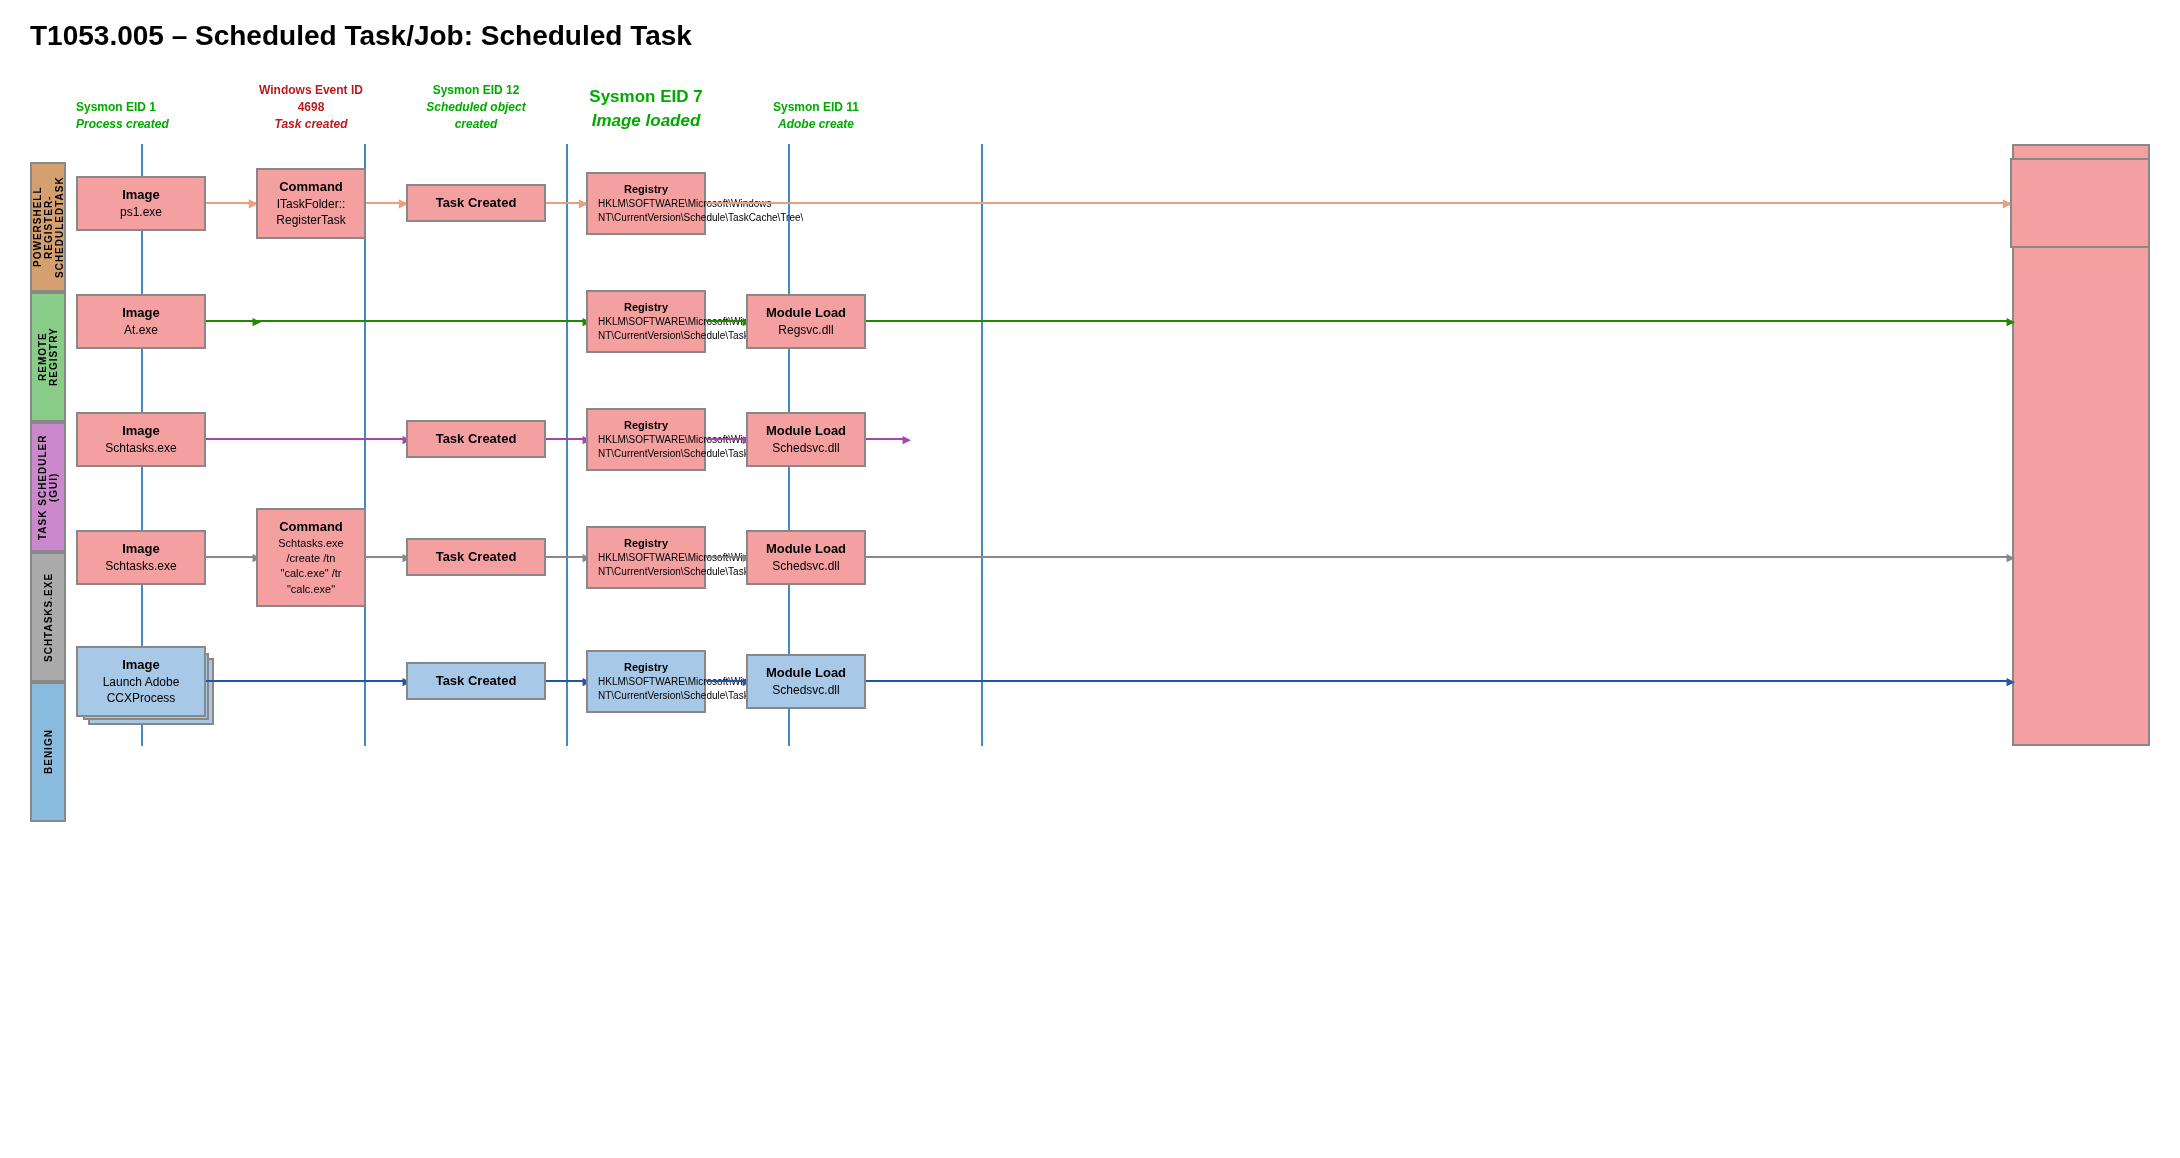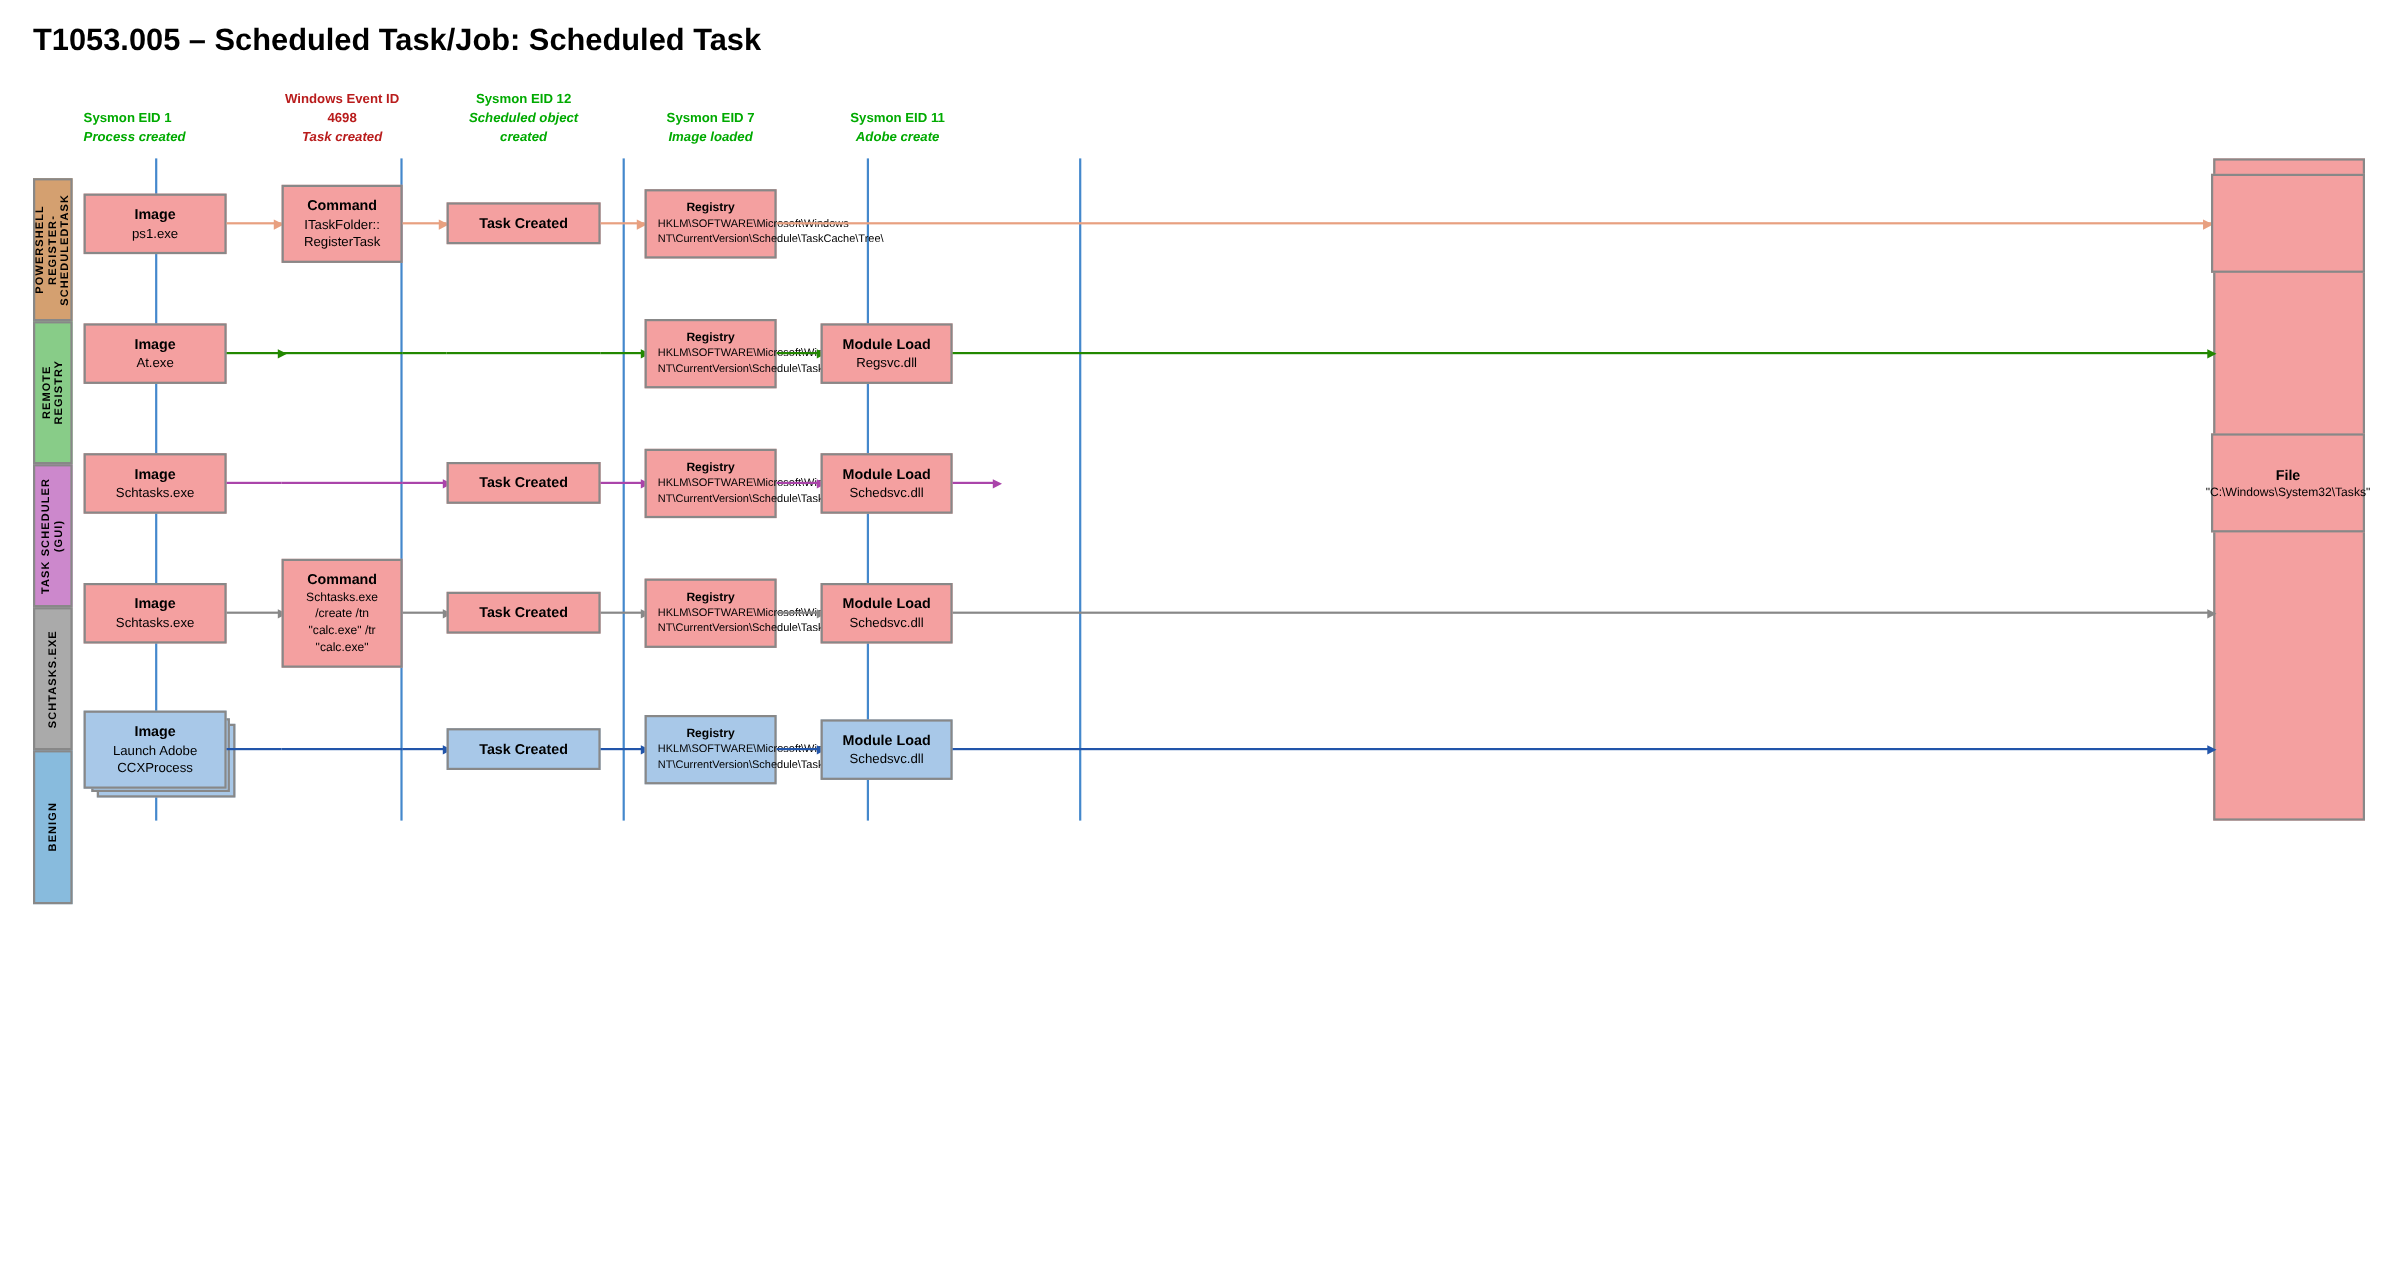--- a/index.html
+++ b/index.html
@@ -131,21 +131,21 @@
 
   <div class="main-content">
 
     <div style="display:flex; flex-direction:row; margin-bottom:12px; align-items:flex-end;">
       <div style="width:130px; color:#00aa00; font-weight:700; font-size:12px; line-height:1.4;">Sysmon EID 1<br><em>Process created</em></div>
       <div style="width:50px;"></div>
       <div style="width:110px; text-align:center; color:#b91c1c; font-weight:700; font-size:12px; line-height:1.4;">Windows Event ID 4698<br><em>Task created</em></div>
       <div style="width:40px;"></div>
       <div style="width:140px; text-align:center; color:#00aa00; font-weight:700; font-size:12px; line-height:1.4;">Sysmon EID 12<br><em>Scheduled object created</em></div>
       <div style="width:40px;"></div>
-      <div style="width:120px; text-align:center; color:#00aa00; font-weight:700; font-size:12px; line-height:1.4;">Sysmon EID 7<br><em>Image loaded</em></div>
+      <div style="width:120px; text-align:center; color:#00aa00; font-weight:700; font-size:17px; line-height:1.4;">Sysmon EID 7<br><em>Image loaded</em></div>
       <div style="width:40px;"></div>
       <div style="width:140px; text-align:center; color:#00aa00; font-weight:700; font-size:12px; line-height:1.4;">Sysmon EID 11<br><em>Adobe create</em></div>
     </div>
 
     <div style="position:relative; width:100%;">
 
       <div style="position:absolute; left:65px; top:0; bottom:0; width:2px; background:#4488cc; z-index:0;"></div>
       <div style="position:absolute; left:288px; top:0; bottom:0; width:2px; background:#4488cc; z-index:0;"></div>
       <div style="position:absolute; left:490px; top:0; bottom:0; width:2px; background:#4488cc; z-index:0;"></div>
       <div style="position:absolute; left:712px; top:0; bottom:0; width:2px; background:#4488cc; z-index:0;"></div>
@@ -440,26 +440,20 @@
         <div style="width:140px; z-index:2;"></div>
       </div>
 
       <div style="position:absolute; right:0; top:0; width:140px; z-index:1; pointer-events:none;">
 
         <div style="height:118px; padding:8px 0; display:flex; align-items:center;">
           <div class="node node-pink" style="width:100%; min-height:90px; display:flex; flex-direction:column; align-items:center; justify-content:center; font-size:11px;">
           </div>
         </div>
         <div style="height:118px;"></div>
-        <div style="height:118px; padding:8px 0; display:flex; align-items:center;">
-          <div class="node node-pink" style="width:100%; min-height:90px; display:flex; flex-direction:column; align-items:center; justify-content:center; font-size:11px;">
-            <span class="node-title">File</span>
-            "C:\Windows\System32\Tasks"
-          </div>
-        </div>
         <div style="height:118px;"></div>
         <div style="height:130px;"></div>
       </div>
 
       <div style="position:absolute; right:0; top:0; bottom:0; width:138px; background:#f4a0a0; border:2px solid #888; z-index:0; display:flex; align-items:center; justify-content:center;">
       </div>
 
     </div>
   </div>
 </div>

